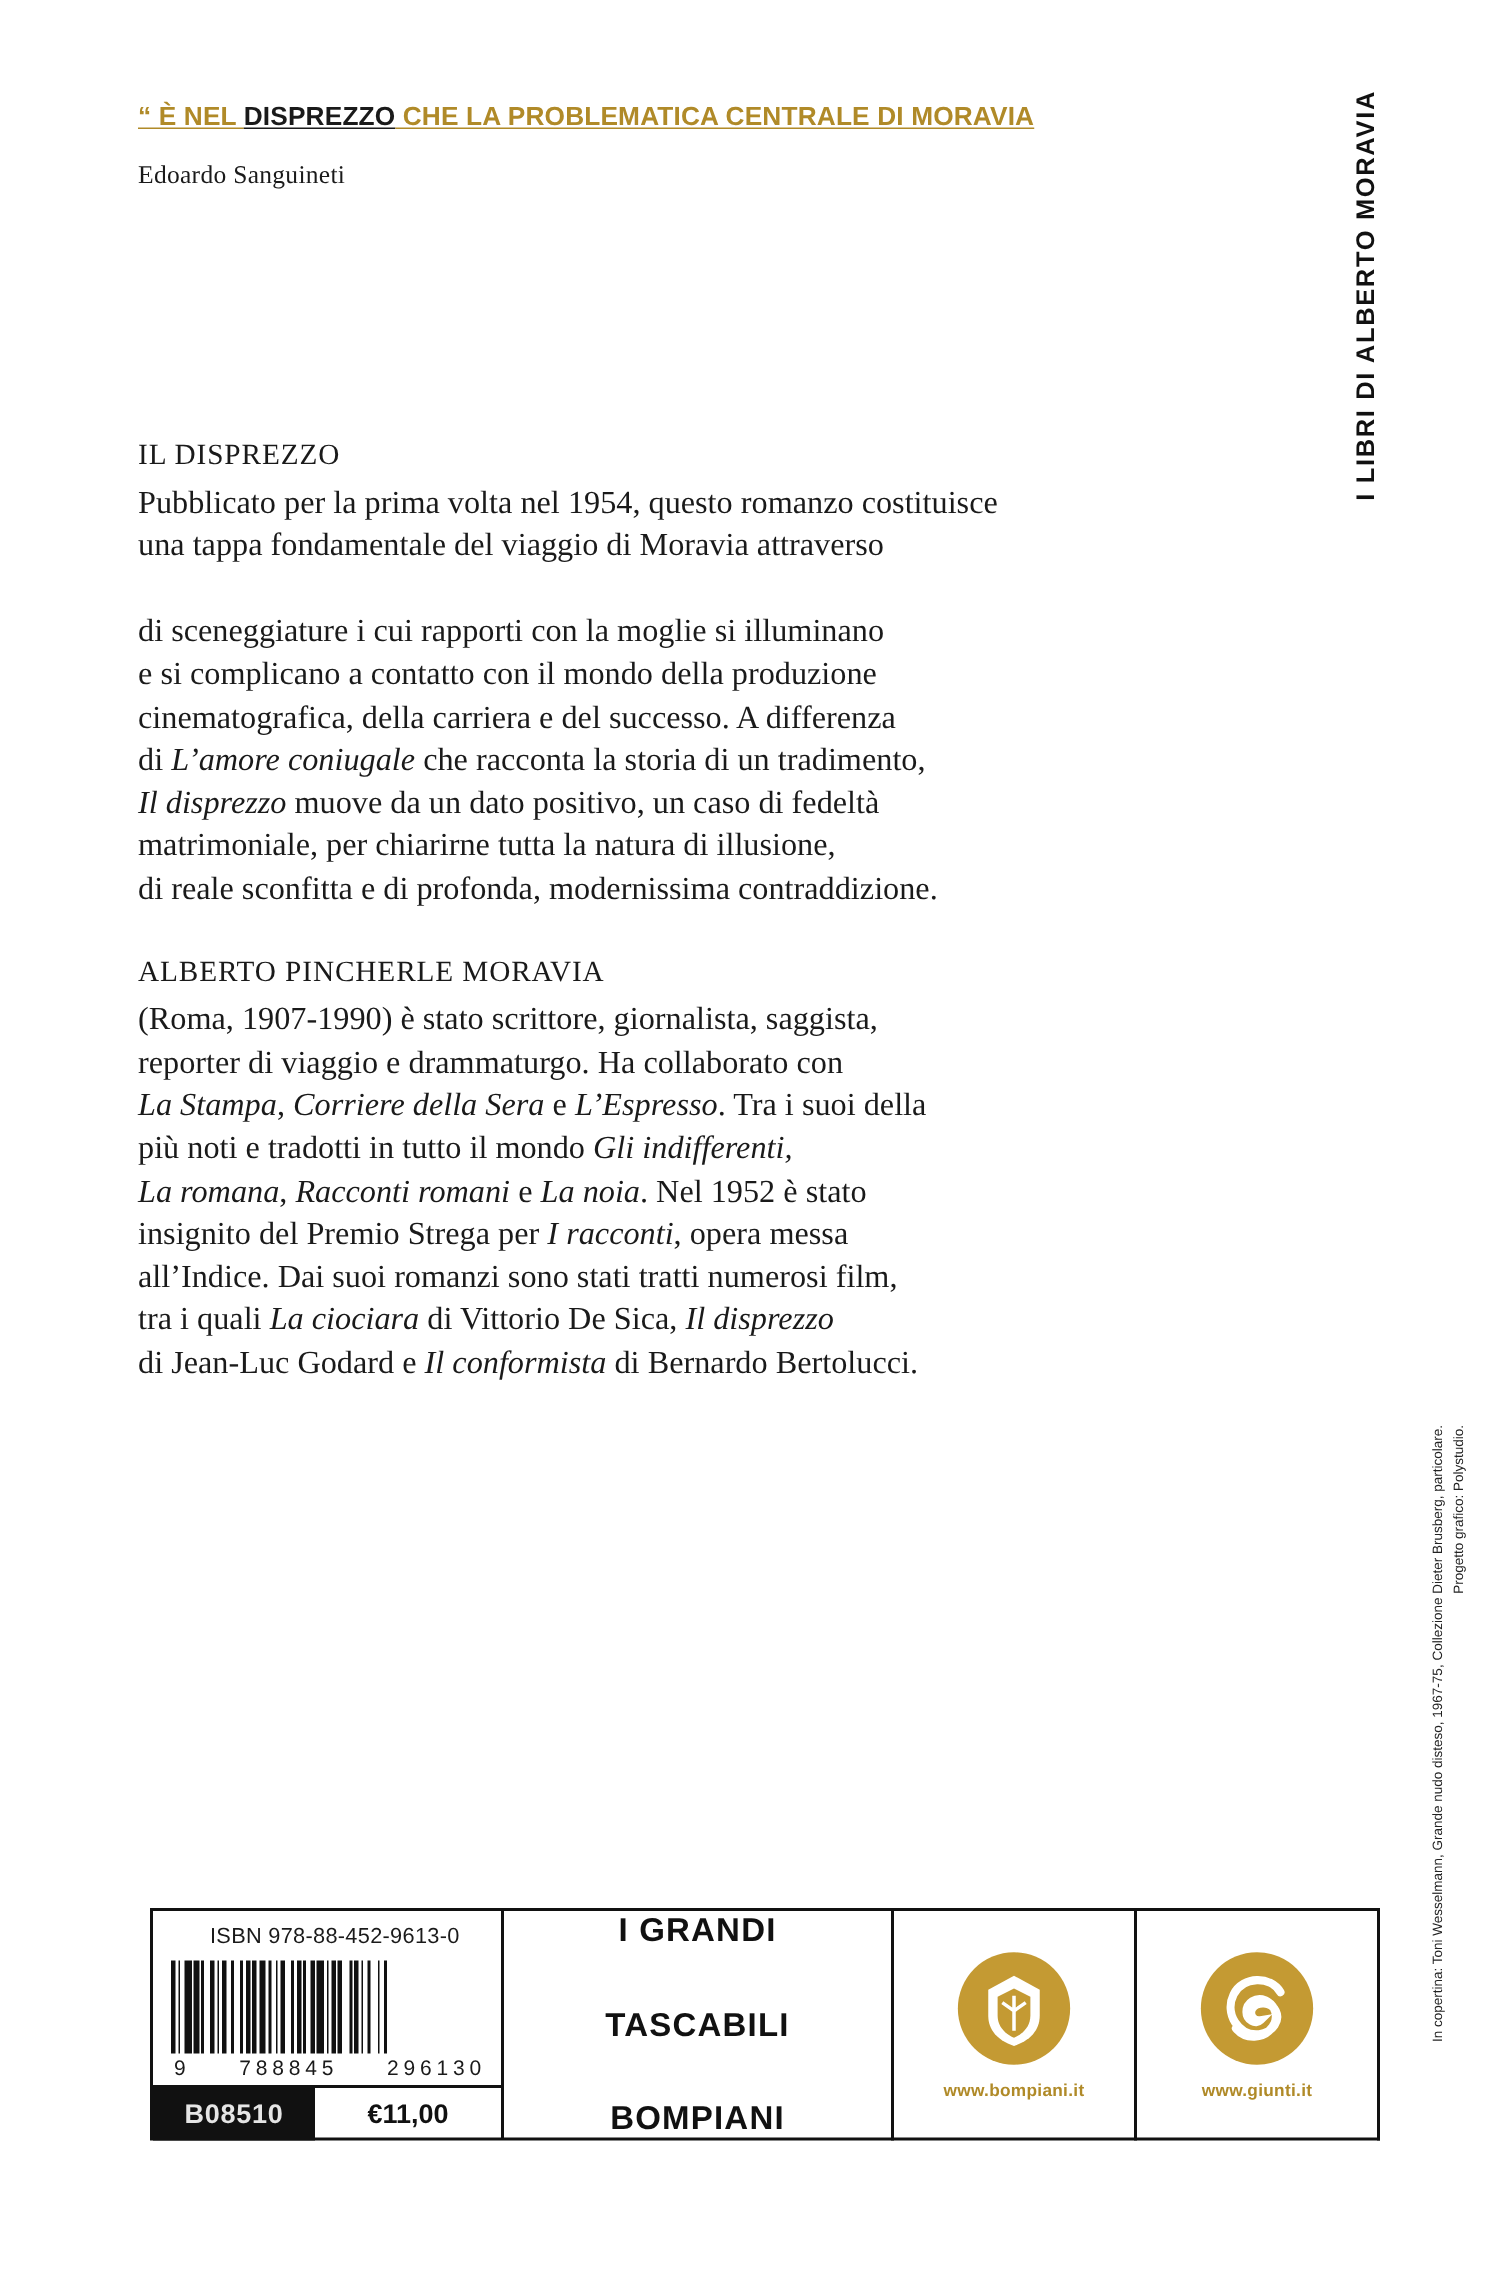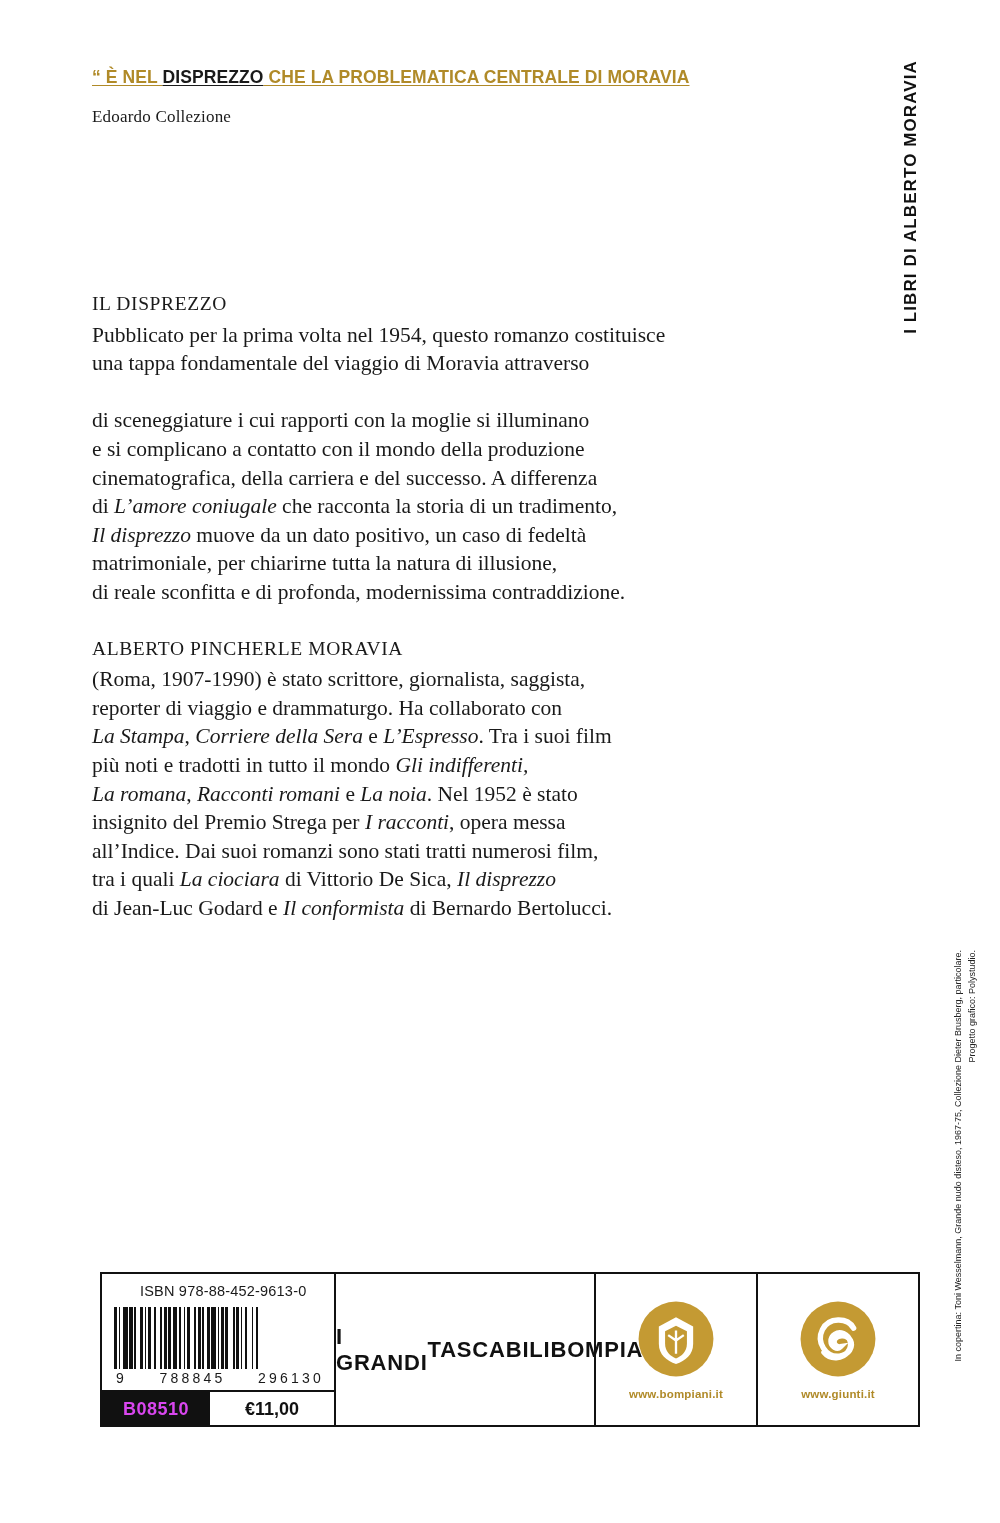--- a/index.html
+++ b/index.html
@@ -174,21 +174,21 @@
     height: 2px;
     background: #111;
   }
   .code-cell {
     position: absolute;
     left: 0;
     top: 118px;
     width: 108px;
     height: 35px;
     background: #111;
-    color: #d946ef;
+    color: #e5e5e5;
     font-family: "Liberation Sans", sans-serif;
     font-weight: 700;
     font-size: 18px;
     display: flex;
     align-items: center;
     justify-content: center;
     letter-spacing: .5px;
   }
   .price-cell {
     position: absolute;
@@ -208,23 +208,23 @@
   .collection-box {
     position: absolute;
     left: 236px;
     top: 0;
     width: 260px;
     height: 155px;
     border: 2px solid #111;
     border-left: none;
     box-sizing: border-box;
     display: flex;
-    flex-direction: row;
+    flex-direction: column;
     align-items: center;
-    justify-content: flex-start;
+    justify-content: space-between;
   }
   .collection-box div {
     font-family: "Liberation Sans", sans-serif;
     font-weight: 700;
     font-size: 22px;
     letter-spacing: .8px;
     line-height: 26px;
     color: #111;
   }
 
@@ -262,21 +262,21 @@
 
 <div class="credits">
   <span class="line1">In copertina: Toni Wesselmann, Grande nudo disteso, 1967-75, Collezione Dieter Brusberg, particolare.</span>
   <span class="line2">Progetto grafico: Polystudio.</span>
 </div>
 
 <div class="quote">
   <p>
     <span class="u">“ È NEL </span><span class="bold-dark">DISPREZZO</span><span class="u"> CHE LA PROBLEMATICA CENTRALE DI MORAVIA</span>
   </p>
-  <p class="attrib">Edoardo Collezione</p>
+  <p class="attrib">Edoardo Sanguineti</p>
 </div>
 
 <div class="blurb">
 
   <p class="head">IL DISPREZZO</p>
 
   <p>
     <span>Pubblicato per la prima volta nel 1954, questo romanzo costituisce</span><br>
     <span>una tappa fondamentale del viaggio di Moravia attraverso</span><br>
     <br>
@@ -287,21 +287,21 @@
     <em>Il disprezzo</em><span> muove da un dato positivo, un caso di fedeltà</span><br>
     <span>matrimoniale, per chiarirne tutta la natura di illusione,</span><br>
     <span>di reale sconfitta e di profonda, modernissima contraddizione.</span>
   </p>
 
   <p class="head section2">ALBERTO PINCHERLE MORAVIA</p>
 
   <p>
     <span>(Roma, 1907-1990) è stato scrittore, giornalista, saggista,</span><br>
     <span>reporter di viaggio e drammaturgo. Ha collaborato con</span><br>
-    <em>La Stampa</em><span>, </span><em>Corriere della Sera</em><span> e </span><em>L’Espresso</em><span>. Tra i suoi film</span><br>
+    <em>La Stampa</em><span>, </span><em>Corriere della Sera</em><span> e </span><em>L’Espresso</em><span>. Tra i suoi della</span><br>
     <span>più noti e tradotti in tutto il mondo </span><em>Gli indifferenti,</em><br>
     <em>La romana</em><span>, </span><em>Racconti romani</em><span> e </span><em>La noia</em><span>. Nel 1952 è stato</span><br>
     <span>insignito del Premio Strega per </span><em>I racconti</em><span>, opera messa</span><br>
     <span>all’Indice. Dai suoi romanzi sono stati tratti numerosi film,</span><br>
     <span>tra i quali </span><em>La ciociara</em><span> di Vittorio De Sica, </span><em>Il disprezzo</em><br>
     <span>di Jean-Luc Godard e </span><em>Il conformista</em><span> di Bernardo Bertolucci.</span>
   </p>
 </div>
 
 <div class="bottom">

